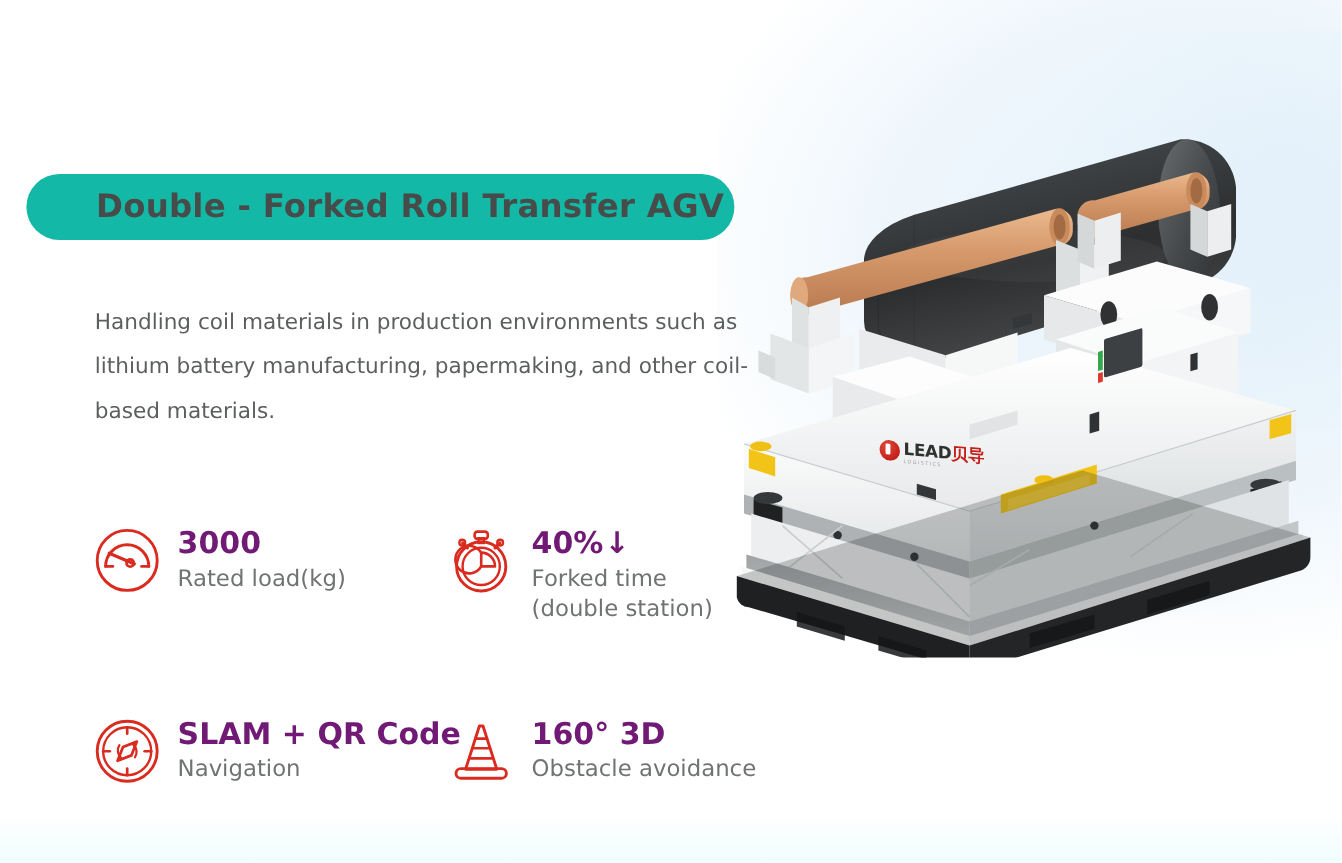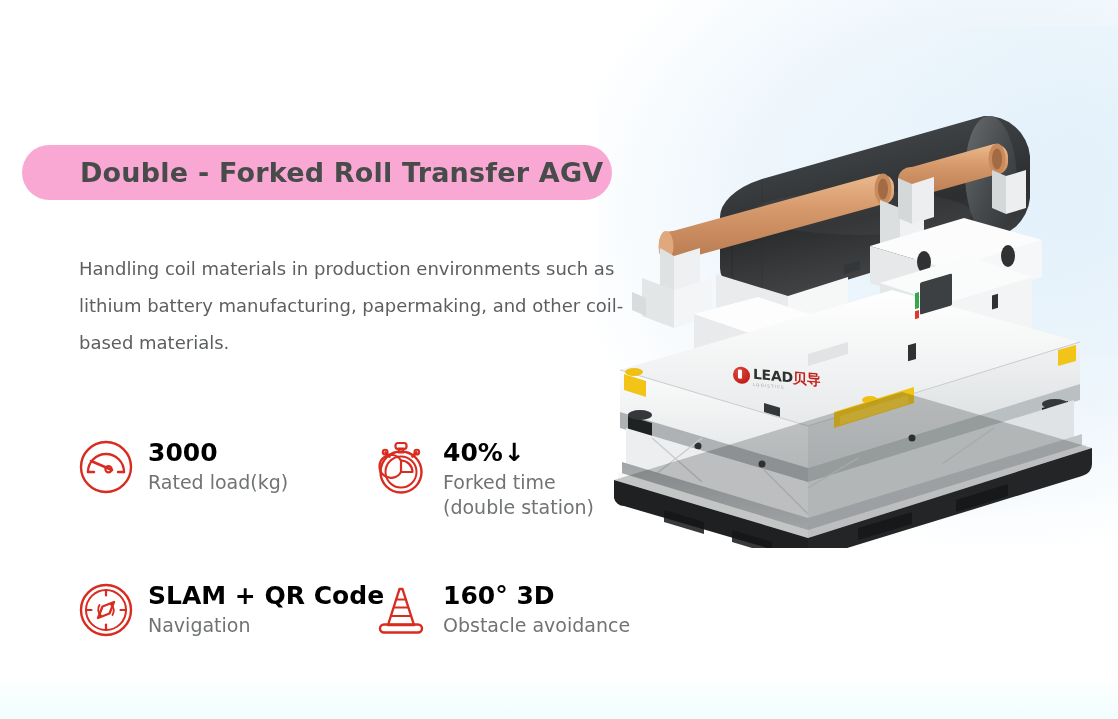--- a/index.html
+++ b/index.html
@@ -24,49 +24,49 @@
   }
   .bg-bottom{
     position:absolute;left:0;bottom:0;width:100%;height:40px;
     background:linear-gradient(to bottom, rgba(255,255,255,0) 0%, #f0fdfd 100%);
     pointer-events:none;
   }
 
   
   .title-pill{
     position:absolute;left:22px;top:145px;width:590px;height:55px;
-    background:#f9a8d4;border-radius:28px;
+    background:#14b8a6;border-radius:28px;
     display:flex;align-items:center;
   }
   .title-text{
     margin-left:58px;
     font-size:27px;font-weight:bold;color:#474b49;
     letter-spacing:0.2px;white-space:nowrap;
     font-family:"DejaVu Sans", sans-serif;
   }
 
   
   .desc{
     position:absolute;left:79px;top:250px;width:570px;
     font-size:18px;line-height:37px;color:#5b5f5d;
     font-family:"DejaVu Sans", sans-serif;
     font-weight:400;
   }
 
   
   .specs{position:absolute;left:78px;top:437px;width:570px;}
   .spec-row{display:flex;}
-  .spec-row.r2{margin-top:60px;}
+  .spec-row.r2{margin-top:76px;}
   .spec{display:flex;align-items:flex-start;}
   .spec.c1{width:295px;}
   .spec.c2{width:275px;}
   .spec-icon{width:56px;height:56px;flex:0 0 56px;margin-top:2px;}
   .spec-text{margin-left:14px;padding-top:2px;}
   .spec-value{
-    font-size:25px;font-weight:bold;color:#000000;
+    font-size:25px;font-weight:bold;color:#701a75;
     line-height:27px;white-space:nowrap;
     display:flex;align-items:flex-end;
   }
   .arrow-down{font-size:25px;font-weight:bold;margin-left:1px;line-height:27px;}
   .spec-label{
     font-size:19px;color:#6f7371;line-height:25px;margin-top:4px;
     white-space:nowrap;
   }
   .spec-label2{font-size:19px;color:#6f7371;line-height:25px;white-space:nowrap;}
 

